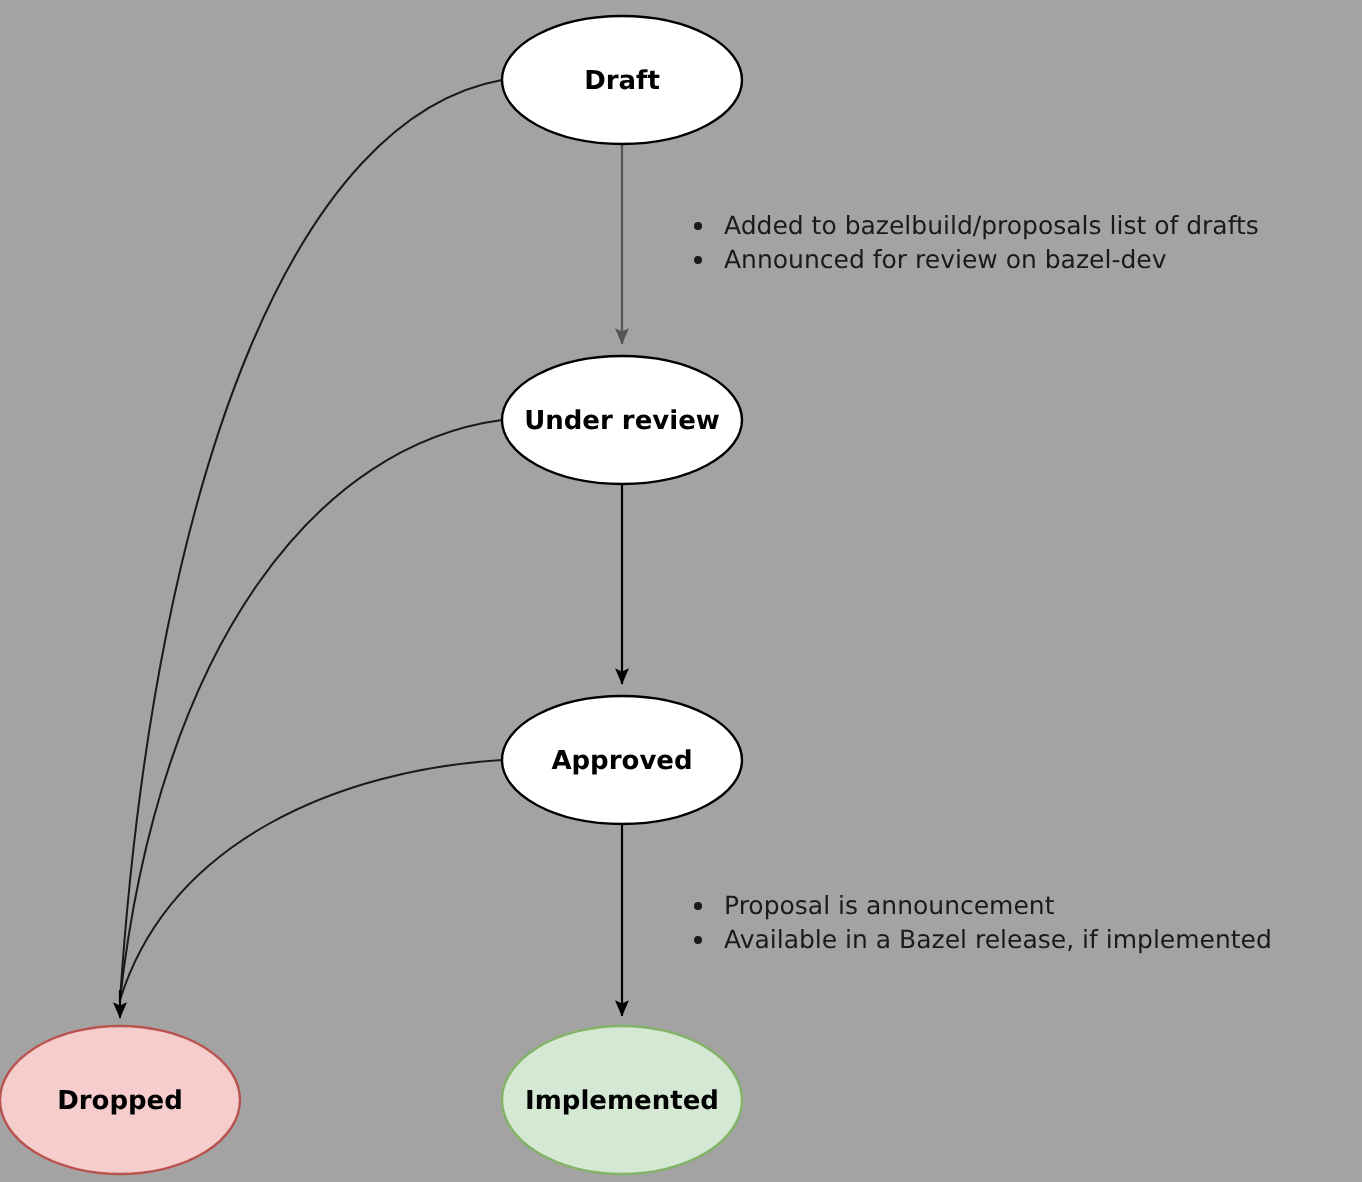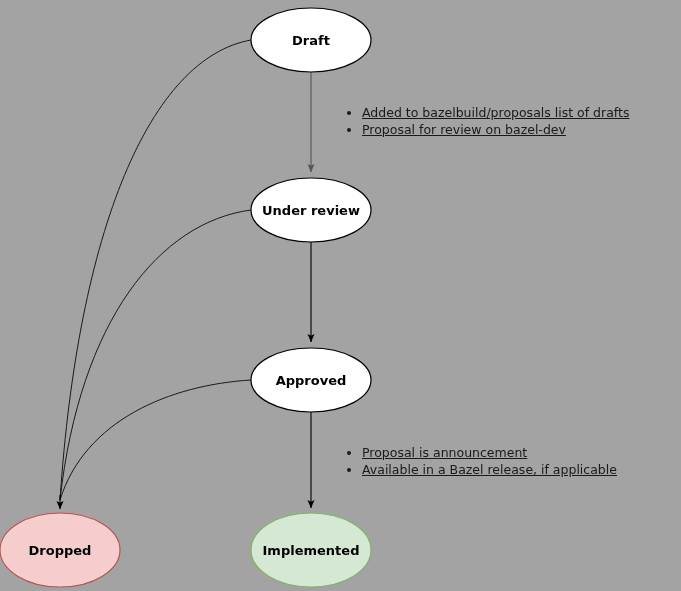--- a/index.html
+++ b/index.html
@@ -62,21 +62,20 @@
     stroke: #82b366;
     stroke-width: 1.2;
   }
   .edge-note {
     position: absolute;
     font-family: "DejaVu Sans", "Liberation Sans", sans-serif;
     font-size: 12.5px;
     color: #1a1a1a;
     line-height: 17px;
     white-space: nowrap;
-    text-decoration: underline;
   }
   .edge-note ul {
     margin: 0;
     padding: 0 0 0 17px;
     list-style: disc;
   }
   .edge-note li {
     margin: 0;
     padding: 0;
   }
@@ -135,25 +134,25 @@
 
     <g>
       <ellipse class="ellipse-implemented" cx="311" cy="550" rx="60" ry="37"></ellipse>
       <text class="node-label" x="311" y="551">Implemented</text>
     </g>
   </svg>
 
   <div class="edge-note" id="note-draft-underreview">
     <ul>
       <li>Added to bazelbuild/proposals list of drafts</li>
-      <li>Proposal for review on bazel-dev</li>
+      <li>Announced for review on bazel-dev</li>
     </ul>
   </div>
 
 
   <div class="edge-note" id="note-approved-implemented">
     <ul>
       <li>Proposal is announcement</li>
-      <li>Available in a Bazel release, if applicable</li>
+      <li>Available in a Bazel release, if implemented</li>
     </ul>
   </div>
 
 </div>
 
 </body></html>

